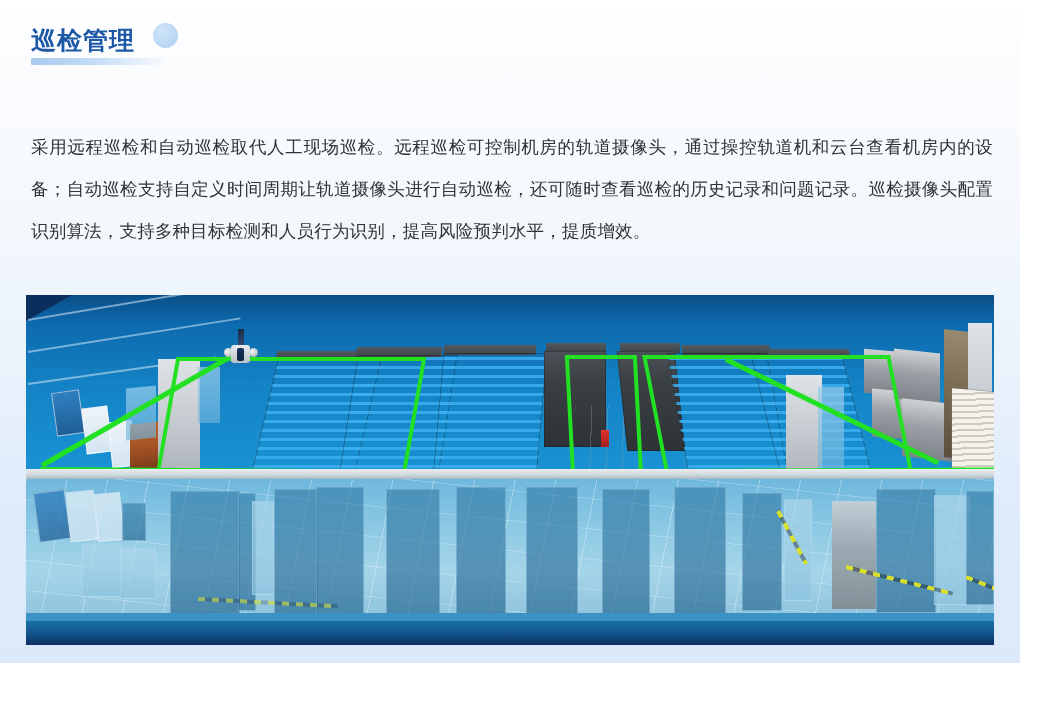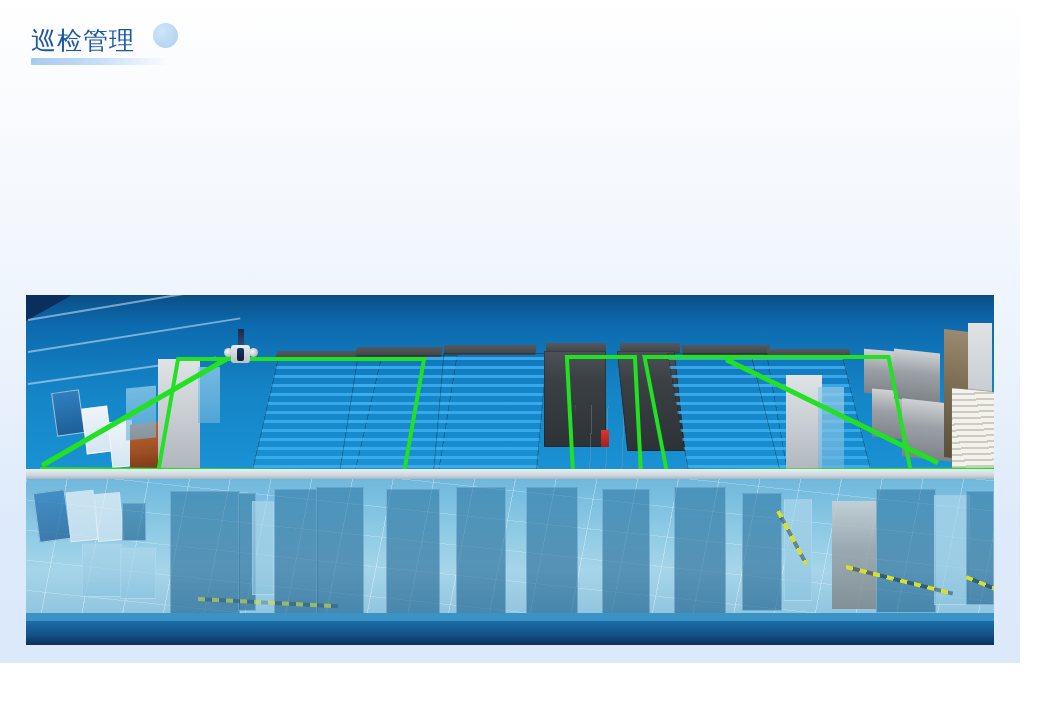--- a/index.html
+++ b/index.html
@@ -59,21 +59,21 @@
     width: 25px;
     height: 25px;
     border-radius: 50%;
     background: radial-gradient(circle at 36% 32%, #cfe4f8 0%, #bcd9f4 55%, #a9cdf0 100%);
   }
   .title-text {
     position: relative;
     display: block;
     font-size: 25px;
     line-height: 36px;
-    font-weight: normal;
+    font-weight: bold;
     letter-spacing: 1px;
     color: #1d58a7;
     white-space: nowrap;
   }
 
   
   .paragraph {
     position: absolute;
     left: 31px;
     top: 108px;
@@ -272,20 +272,21 @@
 <div id="page">
 
   <div class="card">
 
     <div class="title-wrap">
       <div class="title-underline"></div>
       <div class="title-dot"></div>
       <span class="title-text">巡检管理</span>
     </div>
 
+    <p class="paragraph">采用远程巡检和自动巡检取代人工现场巡检。远程巡检可控制机房的轨道摄像头，通过操控轨道机和云台查看机房内的设备；自动巡检支持自定义时间周期让轨道摄像头进行自动巡检，还可随时查看巡检的历史记录和问题记录。巡检摄像头配置识别算法，支持多种目标检测和人员行为识别，提高风险预判水平，提质增效。</p>
 
     <div class="figure">
 
       <div class="hall-back"></div>
       <div class="hall-corner"></div>
       <div class="wall-line l1"></div>
       <div class="wall-line l2"></div>
       <div class="wall-line l3"></div>
 
       <div class="panel screen" style="left:28px;  top:96px;  width:26px; height:42px; transform:rotate(-8deg);"></div>

